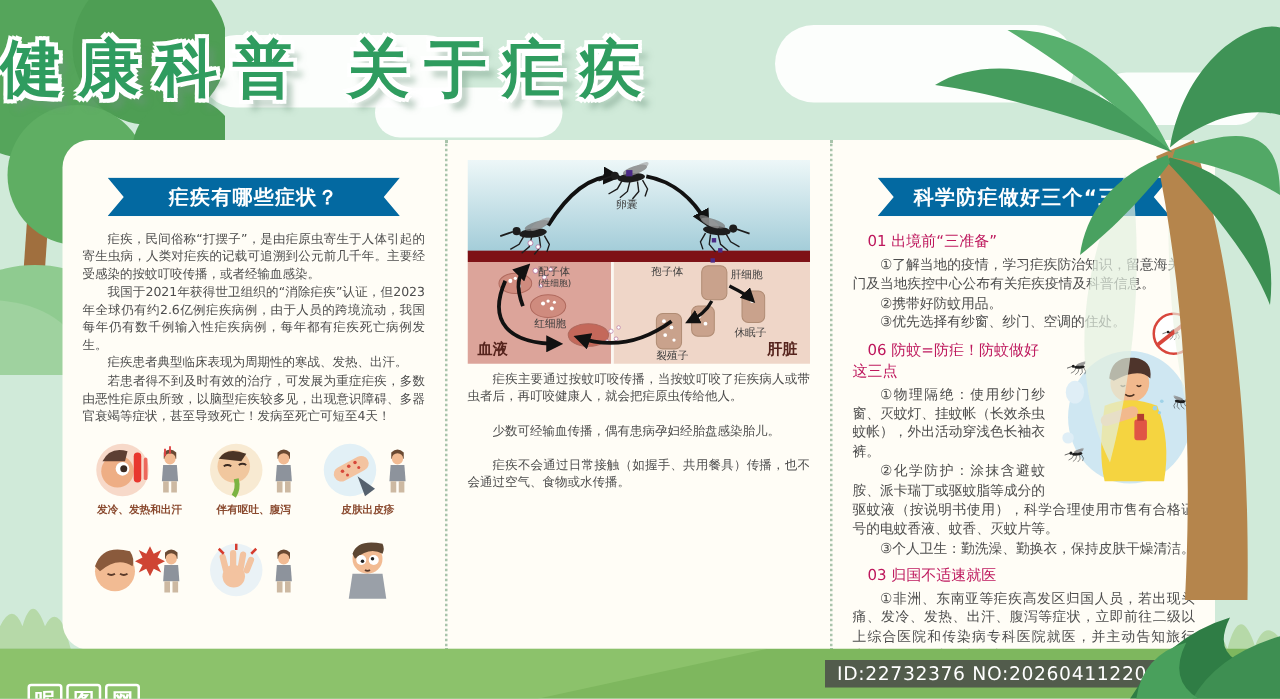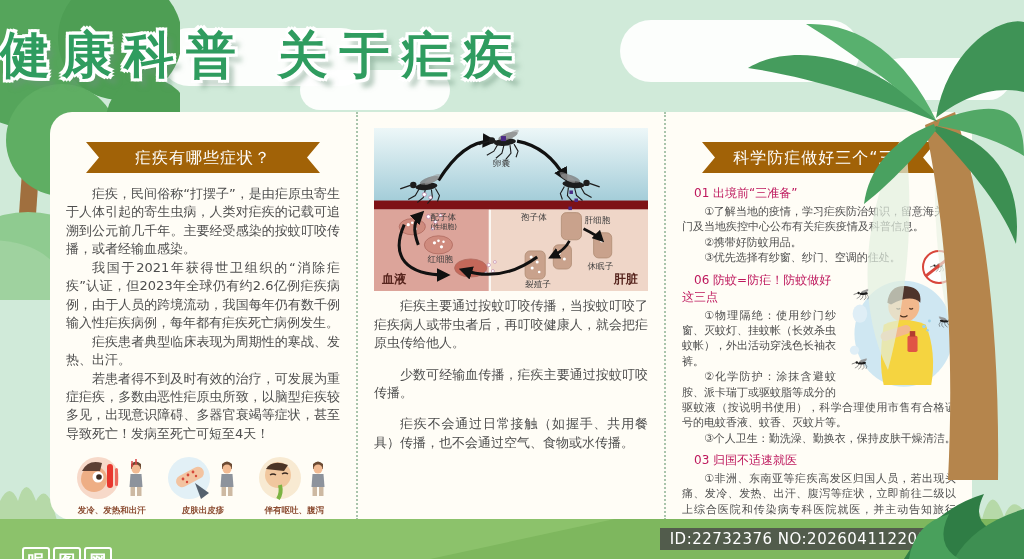--- a/index.html
+++ b/index.html
@@ -16,24 +16,24 @@
   .title{position:absolute;top:22px;left:0;width:100%;margin:0;z-index:2;
     font-size:50px;font-weight:900;color:#2f9c5f;letter-spacing:12px;
     text-shadow:3px 0 0 #fff,-3px 0 0 #fff,0 3px 0 #fff,0 -3px 0 #fff,
       3px 3px 0 #fff,-3px -3px 0 #fff,3px -3px 0 #fff,-3px 3px 0 #fff,
       7px 8px 5px rgba(110,150,125,.55);}
   
   .card{position:absolute;left:50px;top:112px;width:922px;height:408px;z-index:2;
     background:#fffdf6;border-radius:22px;display:flex;overflow:hidden;}
   .col{flex:1 1 0;padding:12px 16px 0;box-sizing:border-box;position:relative;}
   .col2x{border-left:2px dotted #a9c4ab;border-right:2px dotted #a9c4ab;}
-  .ribbon{width:234px;height:31px;margin:18px auto 12px;background:#a16207;color:#fff;
-    font-weight:normal;font-size:16px;letter-spacing:1px;text-align:center;line-height:31px;
+  .ribbon{width:234px;height:31px;margin:18px auto 12px;background:#0369a1;color:#fff;
+    font-weight:bold;font-size:16px;letter-spacing:1px;text-align:center;line-height:31px;
     clip-path:polygon(0 0,100% 0,calc(100% - 13px) 50%,100% 100%,0 100%,13px 50%);}
-  .body-txt p{margin:0;font-size:13px;line-height:1.42;color:#4d4d4d;text-indent:2em;
+  .body-txt p{margin:0;font-size:10px;line-height:1.42;color:#4d4d4d;text-indent:2em;
     text-align:justify;}
   .gap p{margin:0 0 13px;}
   
   .sym-grid{display:flex;flex-wrap:wrap;margin-top:10px;}
   .symptom{width:33.33%;box-sizing:border-box;text-align:center;margin-bottom:18px;}
   .sym-icon{width:76px;height:50px;display:block;margin:0 auto;}
   .sym-cap{font-size:8.5px;font-weight:bold;color:#8a4a2f;line-height:1.2;margin-top:2px;}
   
   .diagram{width:100%;margin:4px 0 6px;display:block;}
   
@@ -145,44 +145,44 @@
             <circle cx="25" cy="24" r="2.8" fill="#3a2a22"></circle>
           <rect x="33" y="11" width="6" height="24" rx="3" fill="#e8372e"></rect>
           <rect x="41" y="15" width="3" height="18" rx="1.5" fill="#e8372e" opacity=".7"></rect>
           <use href="#minifig" transform="translate(62,30)"></use>
           <path d="M58 8 L58 14 M62 6 L62 12" stroke="#d44" stroke-width="1.5"></path>
         </svg>
         <div class="sym-cap">发冷、发热和出汗</div>
       </div>
       <div class="symptom">
         <svg class="sym-icon" viewBox="0 0 76 50">
+          <circle cx="24" cy="25" r="21" fill="#f8ead2"></circle>
+          <circle cx="22" cy="22" r="13" fill="#f1c79e"></circle>
+          <path d="M10 16 Q16 6 32 12 L28 18 Z" fill="#4a3426"></path>
+          <path d="M14 22 q3 -2 6 0 M26 21 q3 -2 6 0" stroke="#3a2a22" stroke-width="1.5" fill="none"></path>
+          <path d="M24 32 q2 8 -2 14" stroke="#7cb342" stroke-width="4" fill="none"></path>
+          <use href="#minifig" transform="translate(62,30)"></use>
+        </svg>
+        <div class="sym-cap">伴有呕吐、腹泻</div>
+      </div>
+      <div class="symptom">
+        <svg class="sym-icon" viewBox="0 0 76 50">
           <circle cx="24" cy="25" r="21" fill="#e2f0f6"></circle>
           <rect x="10" y="18" width="30" height="12" rx="6" fill="#f3c3a0" transform="rotate(-28 25 24)"></rect>
           <path d="M30 30 L44 40 L36 46 Z" fill="#55616e"></path>
           <g fill="#d6483a">
             <circle cx="18" cy="26" r="1.4"></circle>
               <circle cx="23" cy="22" r="1.4"></circle>
               <circle cx="28" cy="19" r="1.4"></circle>
             <circle cx="22" cy="29" r="1.2"></circle>
               <circle cx="31" cy="23" r="1.2"></circle>
           </g>
           <use href="#minifig" transform="translate(62,30)"></use>
         </svg>
         <div class="sym-cap">皮肤出皮疹</div>
-      </div>
-      <div class="symptom">
-        <svg class="sym-icon" viewBox="0 0 76 50">
-          <circle cx="24" cy="25" r="21" fill="#f8ead2"></circle>
-          <circle cx="22" cy="22" r="13" fill="#f1c79e"></circle>
-          <path d="M10 16 Q16 6 32 12 L28 18 Z" fill="#4a3426"></path>
-          <path d="M14 22 q3 -2 6 0 M26 21 q3 -2 6 0" stroke="#3a2a22" stroke-width="1.5" fill="none"></path>
-          <path d="M24 32 q2 8 -2 14" stroke="#7cb342" stroke-width="4" fill="none"></path>
-          <use href="#minifig" transform="translate(62,30)"></use>
-        </svg>
-        <div class="sym-cap">伴有呕吐、腹泻</div>
       </div>
       <div class="symptom">
         <svg class="sym-icon" viewBox="0 0 76 50">
           <circle cx="18" cy="26" r="16" fill="#f2bb93"></circle>
           <path d="M2 22 Q8 4 30 10 Q34 16 32 22 Q20 14 6 26 Z" fill="#8a5a3c"></path>
           <path d="M12 28 q3 2 6 0 M22 28 q3 2 6 0" stroke="#5a3a2a" stroke-width="1.4" fill="none"></path>
           <path d="M46 6 l3 6 6-3 -3 6 6 3 -6 3 3 6 -6 -3 -3 6 -3 -6 -6 3 3 -6 -6 -3 6 -3 -3 -6 6 3 Z" fill="#cf4433"></path>
           <use href="#minifig" transform="translate(63,30)"></use>
         </svg>
 
@@ -306,21 +306,21 @@
       <text x="146" y="91" font-size="8.5" fill="#3c3c3c">孢子体</text>
       <text x="209" y="94" font-size="8.5" fill="#3c3c3c">肝细胞</text>
       <text x="212" y="140" font-size="8.5" fill="#3c3c3c">休眠子</text>
       <text x="53" y="133" font-size="8.5" fill="#3c3c3c">红细胞</text>
       <text x="150" y="158" font-size="8.5" fill="#3c3c3c">裂殖子</text>
       <text x="8" y="154" font-size="12" font-weight="bold" fill="#56241d">血液</text>
       <text x="238" y="154" font-size="12" font-weight="bold" fill="#56241d">肝脏</text>
     </svg>
     <div class="body-txt gap">
       <p>疟疾主要通过按蚊叮咬传播，当按蚊叮咬了疟疾病人或带虫者后，再叮咬健康人，就会把疟原虫传给他人。</p>
-      <p>少数可经输血传播，疟疾主要通过按蚊叮咬传播。</p>
+      <p>少数可经输血传播，偶有患病孕妇经胎盘感染胎儿。</p>
       <p>疟疾不会通过日常接触（如握手、共用餐具）传播，也不会通过空气、食物或水传播。</p>
     </div>
   </section>
 
   <section class="col">
     <div class="ribbon">科学防疟做好三个“三”</div>
 
     <div class="no-mosq-badge">
       <svg viewBox="-30 -20 60 44">
           <use href="#mosqD" transform="scale(0.8)"></use>

